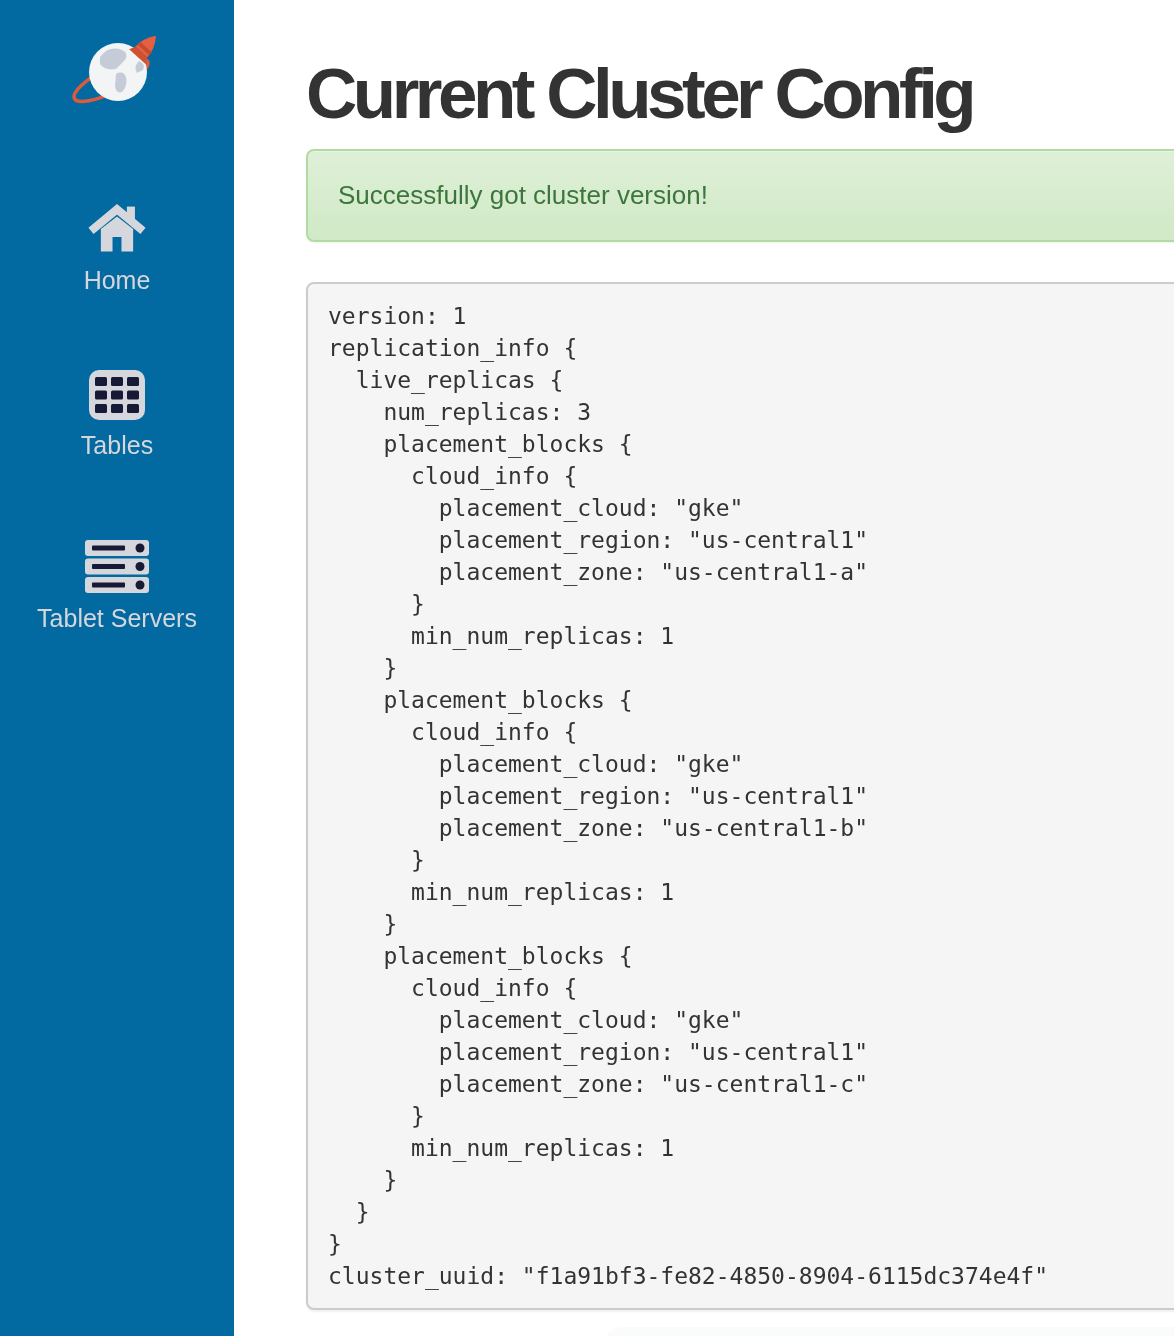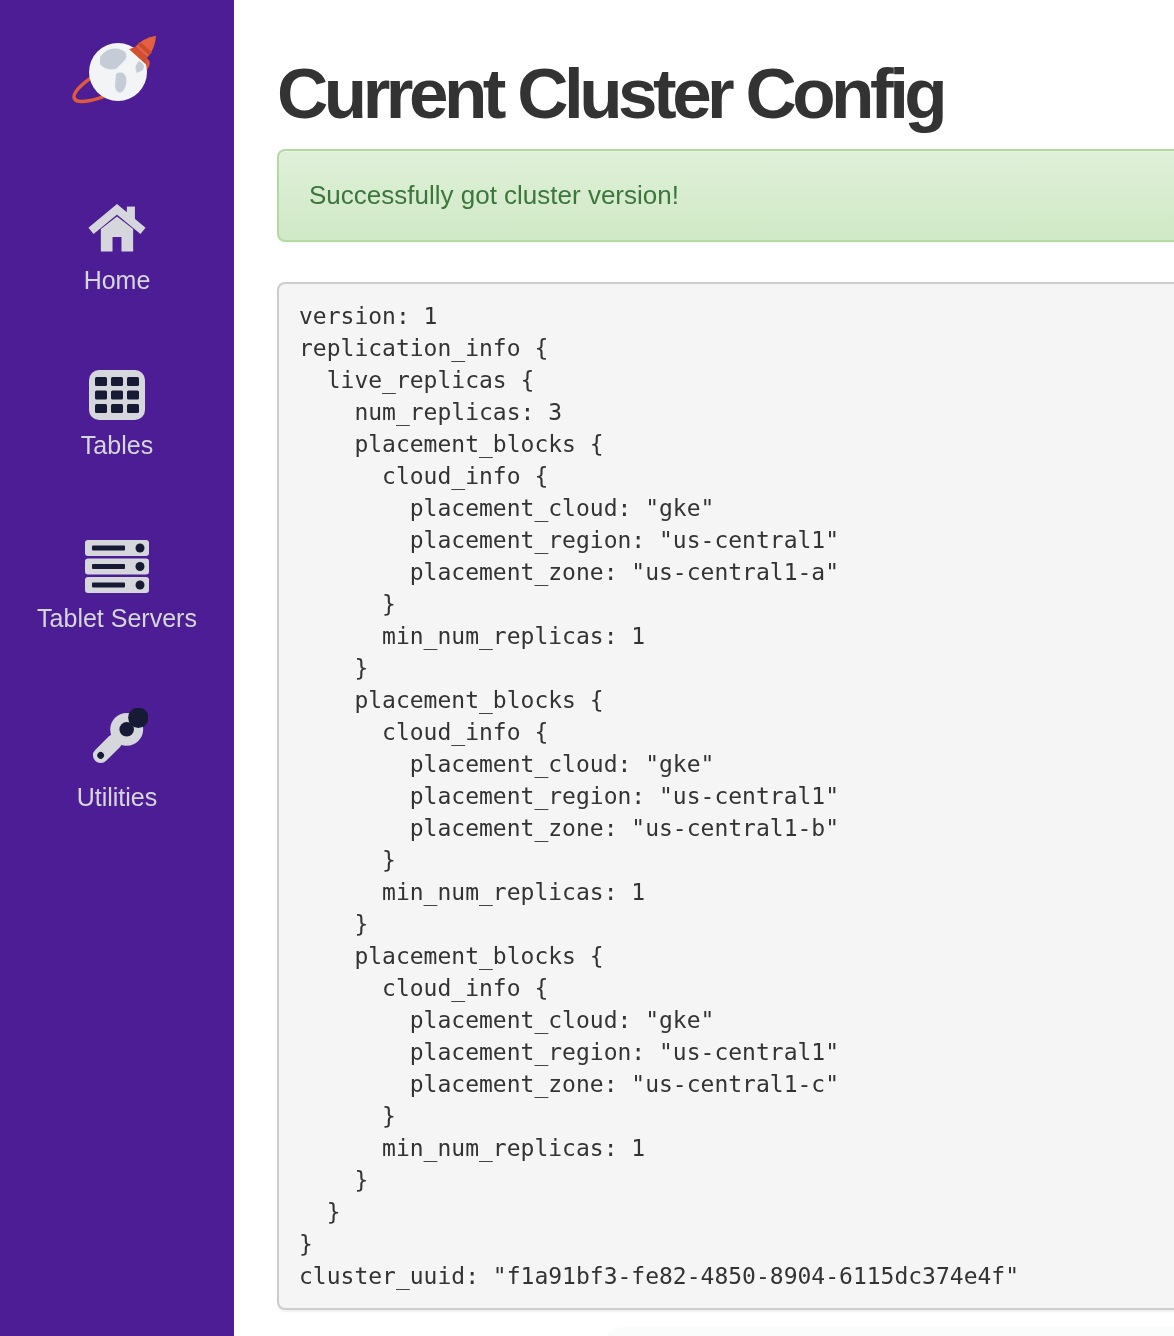--- a/index.html
+++ b/index.html
@@ -5,21 +5,21 @@
   html,body{margin:0;padding:0;}
   body{
     width:1174px;height:1336px;
     position:relative;overflow:hidden;
     background:#ffffff;
     font-family:"Liberation Sans", sans-serif;
   }
   
   .sidebar{
     position:absolute;left:0;top:0;width:234px;height:1336px;
-    background:#4c1d95;
+    background:#0369a1;
   }
   .logo-wrap{
     position:absolute;top:30px;left:0;width:234px;
     display:flex;justify-content:center;
   }
   .logo-wrap svg{cursor:pointer;}
   .nav-item{
     position:absolute;left:0;width:234px;
     display:flex;flex-direction:column;align-items:center;
     color:#d6d7dc;font-size:25px;line-height:28px;
@@ -27,21 +27,21 @@
   }
   .nav-item .icon{display:flex;justify-content:center;align-items:flex-end;}
   .nav-item .nav-label{margin-top:11px;}
   .ni-home{top:203px;}
   .ni-tables{top:370px;justify-content:flex-end;}
   .ni-servers{top:540px;justify-content:space-between;}
   .ni-utils{top:708px;}
   
   .main{
     position:absolute;left:234px;top:0;right:0;bottom:0;
-    padding-left:43px;box-sizing:border-box;
+    padding-left:72px;box-sizing:border-box;
   }
   h1.page-title{
     margin:55px 0 0 0;
     font-size:71px;line-height:78px;font-weight:bold;
     letter-spacing:-4.5px;color:#333333;
   }
   .alert-success{
     margin-top:16px;
     width:calc(100% + 24px);
     box-sizing:border-box;
@@ -152,34 +152,20 @@
         <g transform="translate(0,37)">
           <rect x="0" y="0" width="64" height="16" rx="3" fill="#d6d7dc"></rect>
           <rect x="7" y="5.5" width="33" height="5" rx="1" fill="#161a35"></rect>
           <circle cx="55" cy="8" r="4.5" fill="#161a35"></circle>
         </g>
       </svg>
     </span>
     <span class="nav-label">Tablet Servers</span>
   </div>
 
-  <div class="nav-item ni-utils">
-    <span class="icon">
-      <svg width="62" height="64" viewBox="0 0 64 64" xmlns="http://www.w3.org/2000/svg">
-        <circle cx="42" cy="21" r="17" fill="#d6d7dc"></circle>
-        <circle cx="54" cy="9" r="10.5" fill="#161a35"></circle>
-        <circle cx="42" cy="21" r="7.5" fill="#161a35"></circle>
-        <g transform="translate(42,21) rotate(45)">
-          <rect x="-8" y="10" width="16" height="36" rx="8" fill="#d6d7dc"></rect>
-          <circle cx="0" cy="38" r="3.5" fill="#161a35"></circle>
-        </g>
-      </svg>
-    </span>
-    <span class="nav-label">Utilities</span>
-  </div>
 
 </div>
 
 <div class="main">
 
   <h1 class="page-title">Current Cluster Config</h1>
 
   <div class="alert-success">
     <span>Successfully got cluster version!</span>
   </div>

